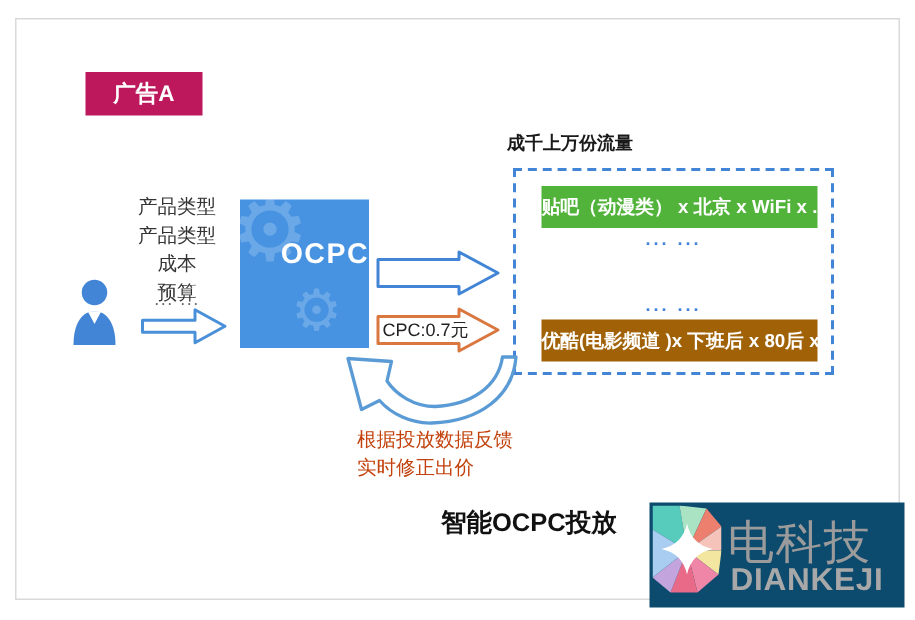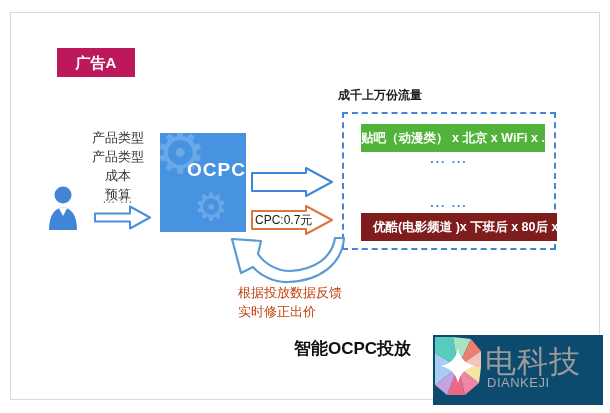--- a/index.html
+++ b/index.html
@@ -33,21 +33,21 @@
   .t1{top:10px;} .t2{top:55px;} .t3{top:99px;}
   .t-sep{position:absolute;left:7px;width:196px;height:12px;text-align:center;color:#4285d6;
          font-size:12px;font-weight:bold;line-height:10px;letter-spacing:2px;}
   .s1{top:40px;} .s2{top:84px;}
   .curved-arrow{position:absolute;left:228px;top:230px;}
   .feedback{position:absolute;left:238px;top:283px;font-size:13px;color:#c2410c;line-height:19px;}
   .caption{position:absolute;left:294px;top:337px;font-size:17px;font-weight:bold;color:#111;}
   .logo{position:absolute;left:433px;top:335px;width:170px;height:70px;background:#0c4a6e;}
   .logo-mark{position:absolute;left:2px;top:2px;}
   .logo-cn{position:absolute;left:52px;top:6px;font-size:31px;color:#9b9b9b;letter-spacing:1px;white-space:nowrap;}
-  .logo-en{position:absolute;left:54px;top:40px;font-size:13px;color:#a8a8a8;letter-spacing:0.5px;white-space:nowrap;}
+  .logo-en{position:absolute;left:54px;top:40px;font-size:21px;color:#a8a8a8;letter-spacing:0.5px;white-space:nowrap;font-weight:bold;}
 </style>
 </head>
 <body>
 
 <div id="canvas">
 
   <div class="frame"></div>
 
   <div class="badge">广告A</div>
 
@@ -91,21 +91,21 @@
       <path d="M3,7 L57,7 L57,2 L83,16 L57,30 L57,25 L3,25 Z" fill="#ffffff" stroke-width="2" stroke-linejoin="round" stroke="#d9773f"></path>
     </svg>
     <span class="bid-label">CPC:0.7元</span>
   </div>
 
   <div class="traffic-title">成千上万份流量</div>
   <div class="dashed-box">
     <div class="traffic-item t1" style="background: rgb(82, 179, 58);">贴吧（动漫类） x 北京 x WiFi x ...</div>
     <div class="t-sep s1">... ...</div>
     <div class="t-sep s2">... ...</div>
-    <div class="traffic-item t3" style="background: #7f1d1d; padding-left: 12px;">优酷(电影频道 )x 下班后 x 80后 x ...</div>
+    <div class="traffic-item t3" style="background: #a16207;">优酷(电影频道 )x 下班后 x 80后 x ...</div>
   </div>
 
   <div class="curved-arrow">
     <svg width="120" height="64" viewBox="0 0 120 64">
       <path d="M116,8 C114,34 92,51 60,52 C46,52.5 33,46 25,37 L13,43 L4,9 L33,11 L30,24 C36,33 48,41 62,41 C86,40 104,28 107,8 Z" fill="#ffffff" stroke="#5b9bd5" stroke-width="2.2" stroke-linejoin="round"></path>
     </svg>
   </div>
   <div class="feedback">
     <div>根据投放数据反馈</div>
     <div>实时修正出价</div>

